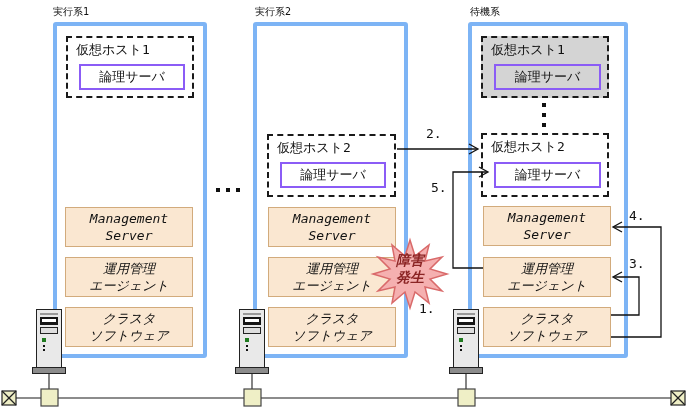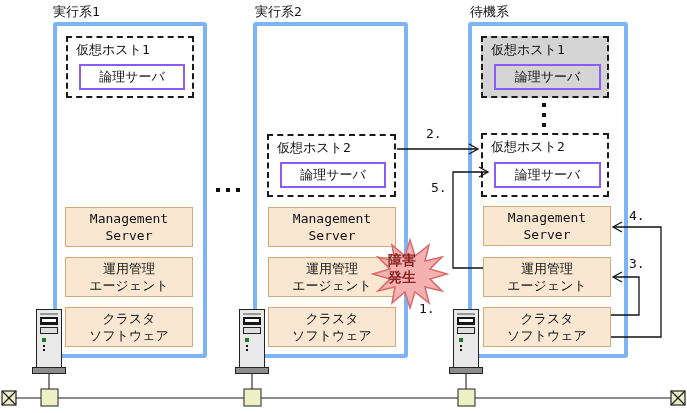--- a/index.html
+++ b/index.html
@@ -1,47 +1,47 @@
 <!DOCTYPE html>
 <html style="--frame: #7db4f5; --box_fill: #fae7d1; --box_border: #d2ab7c; --gray_fill: #d4d4d4; --burst_fill: #f5b0b0; --burst_stroke: #d96a6a; --burst_text: #8b2424; --node_fill: #efefc6; --line: #111111;"><head>
 <meta charset="utf-8">
 <style>
   html,body{margin:0;padding:0;background:#fff;}
   .canvas{
     position:relative;width:687px;height:413px;background:#fff;overflow:hidden;
     font-family:"DejaVu Sans Mono","Liberation Mono",monospace;color:#111;
   }
   .abs{position:absolute;}
-  .title{font-size:13px;line-height:15px;white-space:nowrap;}
+  .title{font-size:10px;line-height:15px;white-space:nowrap;}
   .frame{position:absolute;border:4px solid var(--frame);border-radius:3px;background:#fff;box-sizing:border-box;}
   .vh{position:absolute;border:2px dashed #1a1a1a;background:#fff;box-sizing:border-box;}
   .vh.gray{background:var(--gray_fill);}
   .vh-label{position:absolute;left:8px;top:3px;font-size:13px;white-space:nowrap;}
   .lsrv{position:absolute;border:2px solid #8b5cf6;background:#fff;box-sizing:border-box;
         display:flex;align-items:center;justify-content:center;font-size:13px;}
   .lsrv.gray{background:var(--gray_fill);}
   .comp{position:absolute;background:var(--box_fill);border:1px solid var(--box_border);box-sizing:border-box;
         display:flex;align-items:center;justify-content:center;text-align:center;
         font-size:13px;line-height:17px;}
-  .ml{white-space:pre-line;}
+  .ml{white-space:pre-line;font-style:italic;}
   .step{position:absolute;font-size:13px;white-space:nowrap;}
   .dots-h{position:absolute;display:flex;gap:6px;}
   .dots-v{position:absolute;display:flex;flex-direction:column;gap:6px;}
   .dot{width:4px;height:4px;background:#111;}
   .tower{position:absolute;width:26px;height:59px;background:#e9e9e9;border:1px solid #222;box-sizing:border-box;}
   .tw-bar{position:absolute;left:3px;right:3px;top:3px;height:2px;background:#999;}
   .tw-slot{position:absolute;left:3px;right:3px;top:7px;height:8px;background:#151515;}
   .tw-slot-in{position:absolute;left:2px;right:2px;top:2px;height:3px;background:#fff;}
   .tw-bay{position:absolute;left:3px;right:3px;top:17px;height:7px;background:#dedede;border:1px solid #222;box-sizing:border-box;}
   .tw-led{position:absolute;left:5px;top:28px;width:4px;height:4px;background:#1f7a1f;}
   .tw-dot1{position:absolute;left:6px;top:35px;width:2px;height:2px;background:#111;}
   .tw-dot2{position:absolute;left:6px;top:39px;width:2px;height:2px;background:#111;}
   .tw-base{position:absolute;height:7px;width:34px;background:#8c8c8c;border:1px solid #222;box-sizing:border-box;}
   svg.layer{position:absolute;left:0;top:0;pointer-events:none;}
-  .burst-text{position:absolute;left:378px;top:252px;width:48px;text-align:center;
+  .burst-text{position:absolute;left:386px;top:252px;width:48px;text-align:center;
         font-size:14px;font-weight:bold;line-height:17px;color:var(--burst_text);}
 </style>
 </head>
 <body>
 
 <div class="canvas">
 
   <div class="abs title" style="left:53px;top:4px;">実行系1</div>
   <div class="abs title" style="left:255px;top:4px;">実行系2</div>
   <div class="abs title" style="left:470px;top:4px;">待機系</div>

